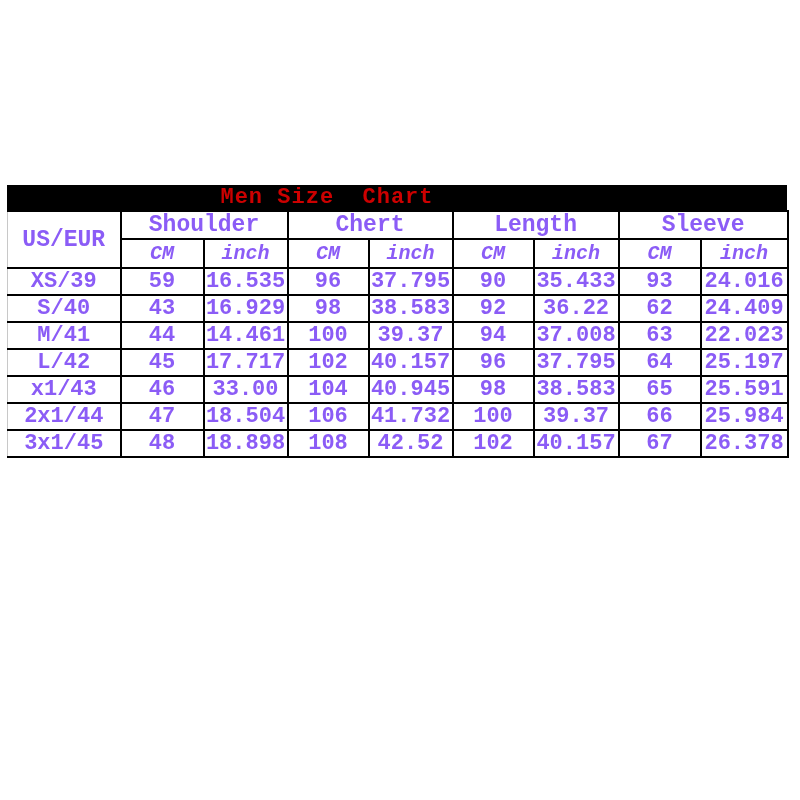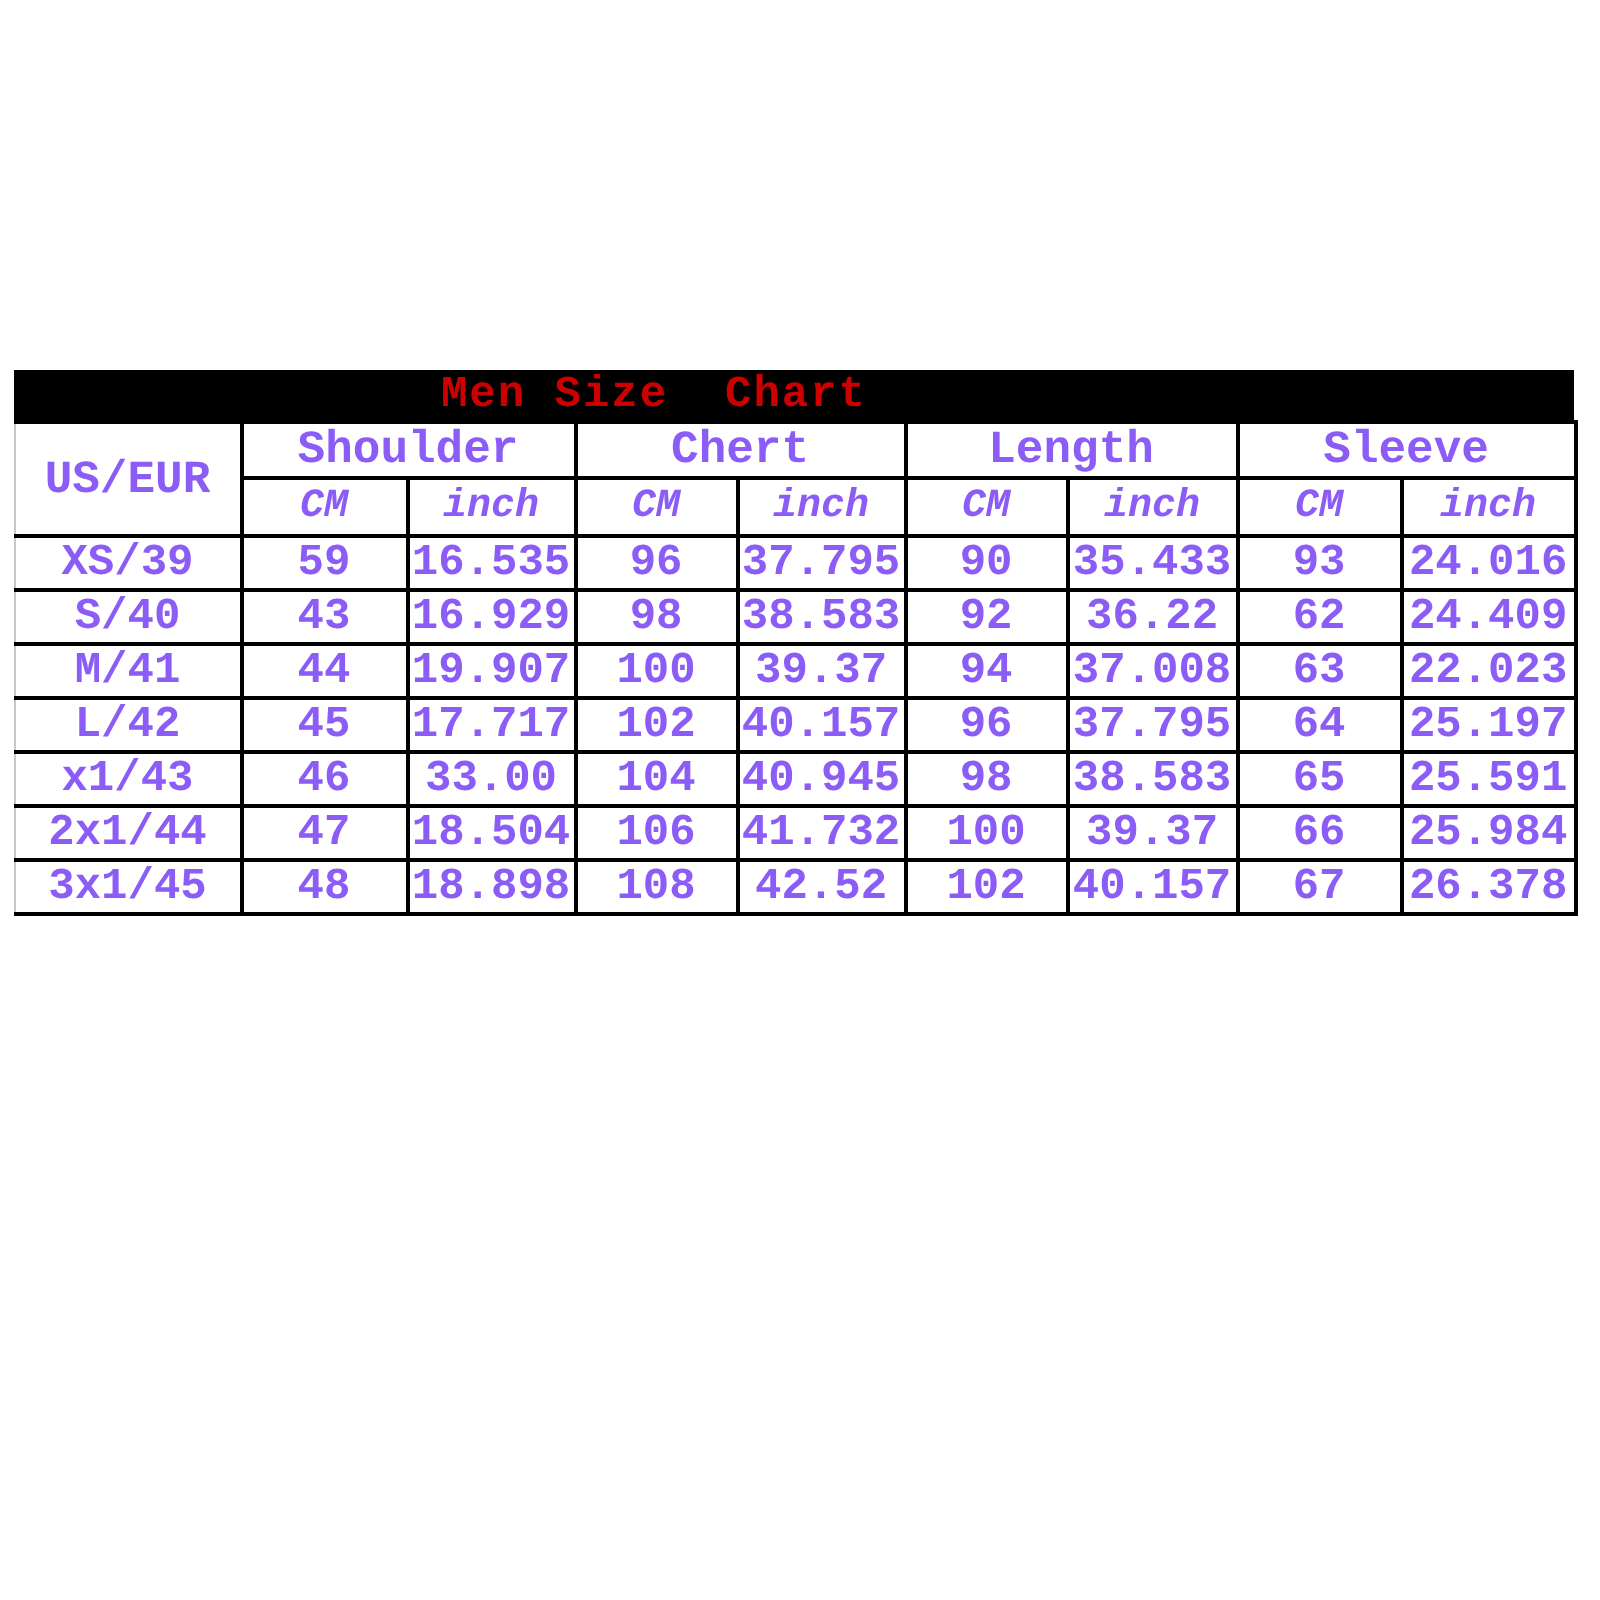--- a/index.html
+++ b/index.html
@@ -130,21 +130,21 @@
         <td>38.583</td>
         <td>92</td>
         <td>36.22</td>
         <td>62</td>
         <td>24.409</td>
       </tr>
 
       <tr class="data-row">
         <td>M/41</td>
         <td>44</td>
-        <td>19.907</td>
+        <td>14.461</td>
         <td>100</td>
         <td>39.37</td>
         <td>94</td>
         <td>37.008</td>
         <td>63</td>
         <td>22.023</td>
       </tr>
 
       <tr class="data-row">
         <td>L/42</td>

